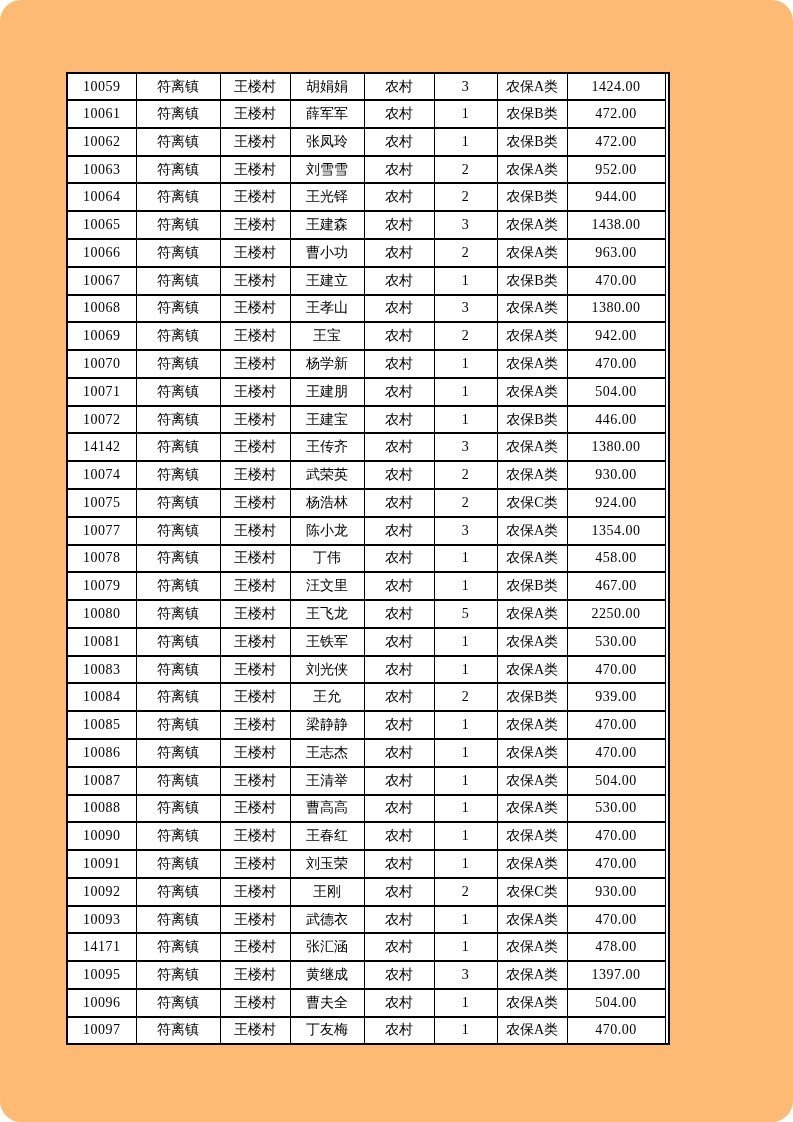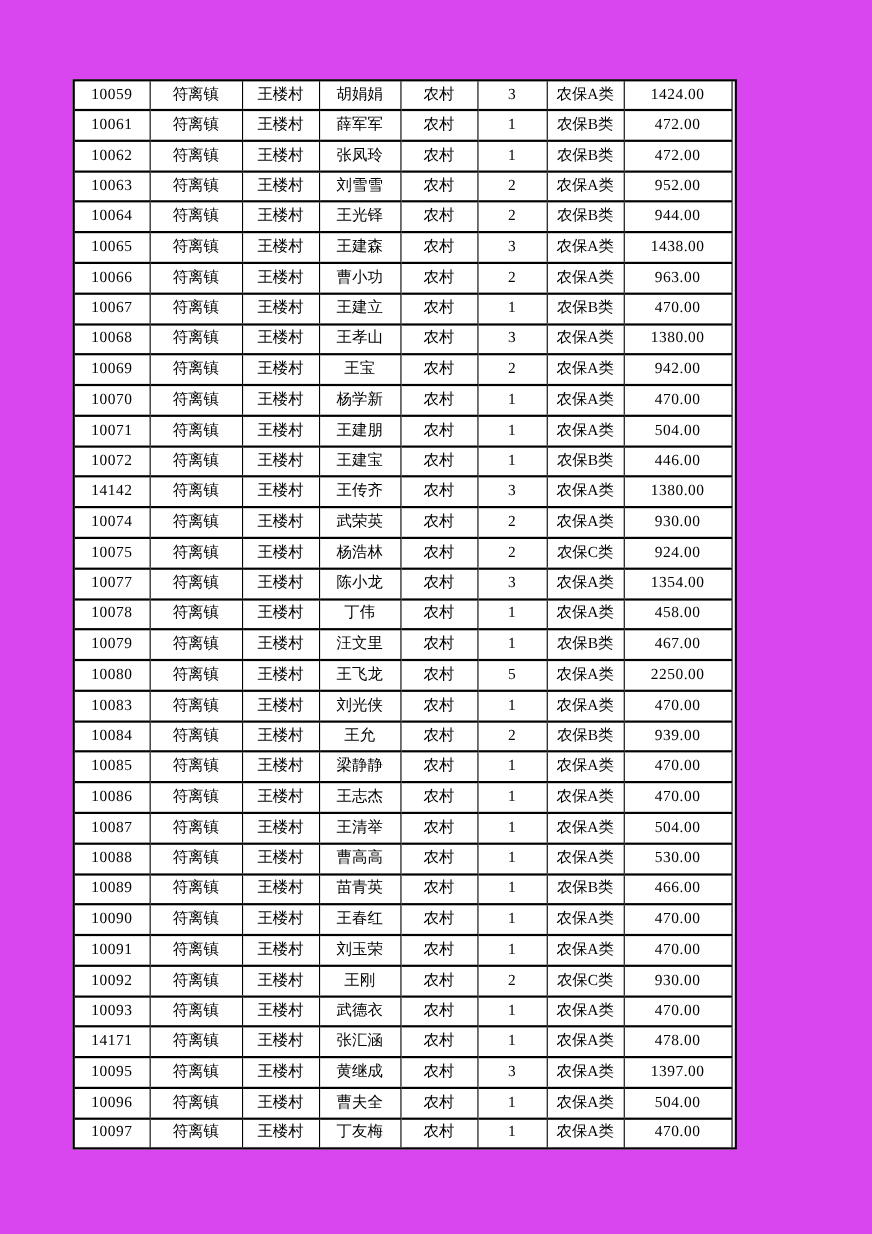--- a/index.html
+++ b/index.html
@@ -11,21 +11,22 @@
     position: relative;
     width: 793px;
     height: 1122px;
     font-family: "Liberation Serif", "DejaVu Serif", serif;
     color: #000000;
     overflow: hidden;
   }
   .page {
     position: absolute;
     inset: 0;
-    background: #d946ef;
+    background: #fdba74;
+    border-radius: 21px;
   }
   
   .table-outline {
     position: absolute;
     left: 66px;
     top: 72px;
     width: 604px;
     height: 973px;
     border: 2px solid #000000;
     box-sizing: border-box;
@@ -271,20 +272,30 @@
             <td class="num">10080</td>
             <td>符离镇</td>
             <td>王楼村</td>
             <td>王飞龙</td>
             <td>农村</td>
             <td class="num">5</td>
             <td>农保A类</td>
             <td class="num">2250.00</td>
           </tr>
           <tr>
+            <td class="num">10081</td>
+            <td>符离镇</td>
+            <td>王楼村</td>
+            <td>王铁军</td>
+            <td>农村</td>
+            <td class="num">1</td>
+            <td>农保A类</td>
+            <td class="num">530.00</td>
+          </tr>
+          <tr>
             <td class="num">10083</td>
             <td>符离镇</td>
             <td>王楼村</td>
             <td>刘光侠</td>
             <td>农村</td>
             <td class="num">1</td>
             <td>农保A类</td>
             <td class="num">470.00</td>
           </tr>
           <tr>
@@ -329,30 +340,20 @@
           </tr>
           <tr>
             <td class="num">10088</td>
             <td>符离镇</td>
             <td>王楼村</td>
             <td>曹高高</td>
             <td>农村</td>
             <td class="num">1</td>
             <td>农保A类</td>
             <td class="num">530.00</td>
-          </tr>
-          <tr>
-            <td class="num">10089</td>
-            <td>符离镇</td>
-            <td>王楼村</td>
-            <td>苗青英</td>
-            <td>农村</td>
-            <td class="num">1</td>
-            <td>农保B类</td>
-            <td class="num">466.00</td>
           </tr>
           <tr>
             <td class="num">10090</td>
             <td>符离镇</td>
             <td>王楼村</td>
             <td>王春红</td>
             <td>农村</td>
             <td class="num">1</td>
             <td>农保A类</td>
             <td class="num">470.00</td>

